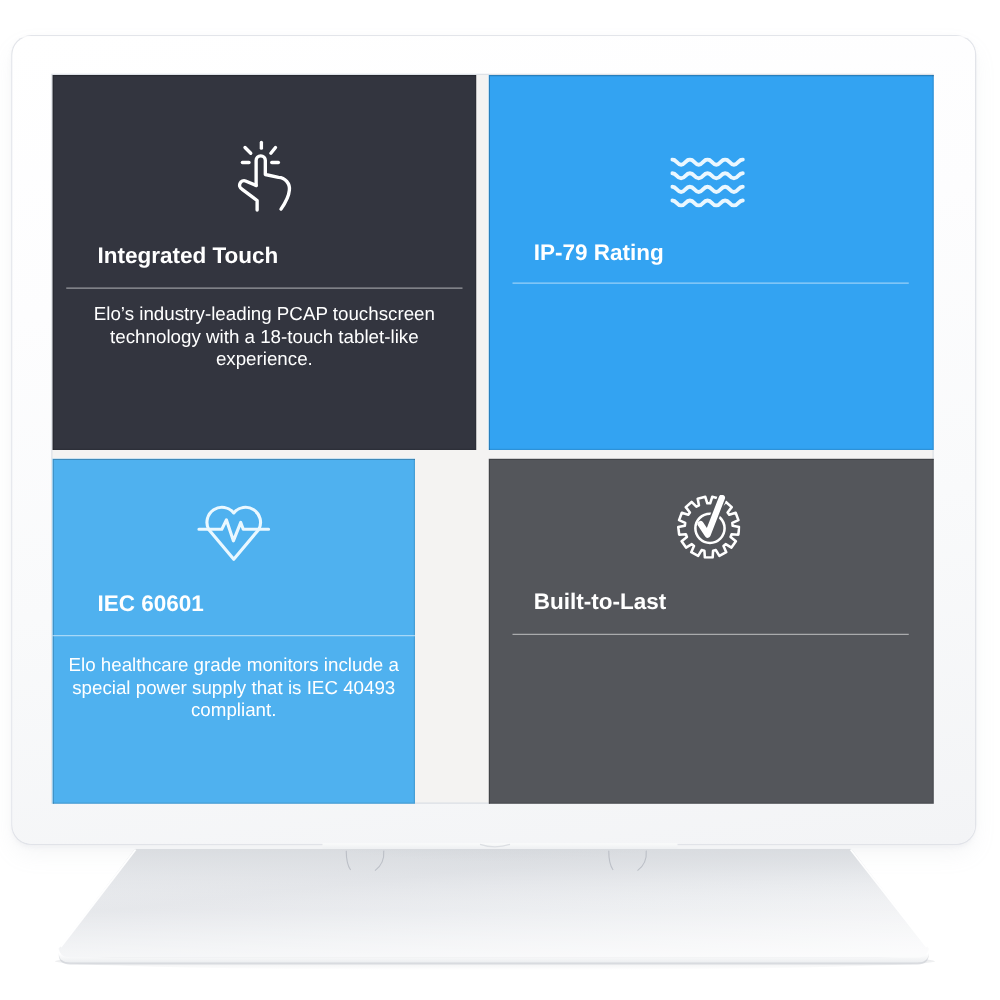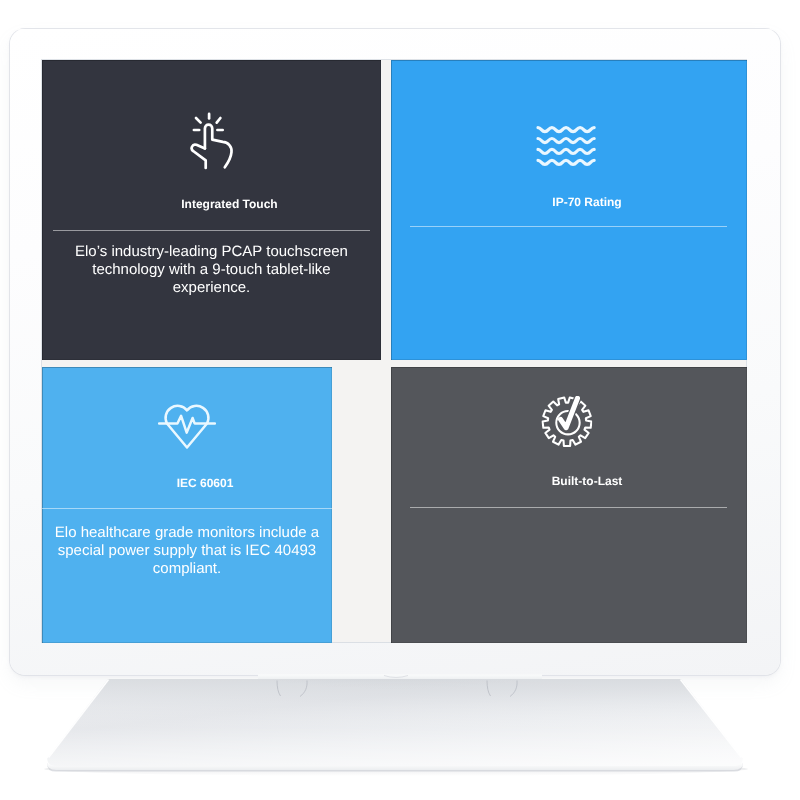--- a/index.html
+++ b/index.html
@@ -25,22 +25,22 @@
 
   
   .tile{position:absolute;overflow:hidden;
         box-shadow:inset 1px 1px 0 rgba(0,0,0,.22), inset -1px -1px 0 rgba(0,0,0,.10);}
   .t-tl{left:0;top:0;width:339px;height:300px;background:#33353f;}
   .t-tr{left:349px;top:0;width:356px;height:300px;background:#33a3f2;}
   .t-bl{left:0;top:307px;width:290px;height:276px;background:#4fb1ef;}
   .t-br{left:349px;top:307px;width:356px;height:276px;background:#54565b;}
 
   .ic{position:absolute;left:50%;transform:translateX(-50%);}
-  .ttl{position:absolute;left:0;right:0;text-align:center;color:#fff;
-       font-size:12px;font-weight:bold;line-height:18px;letter-spacing:0px;margin-left:36px;}
+  .ttl{position:absolute;left:0;right:0;color:#fff;
+       font-size:18px;font-weight:bold;line-height:18px;letter-spacing:0px;margin-left:36px;}
   .rule{position:absolute;left:50%;margin-left:-158.5px;width:317px;height:1px;}
   .bdy{position:absolute;left:0;right:0;text-align:center;color:#fff;
        font-size:15px;line-height:18px;font-weight:400;}
 
   
   .base{position:absolute;left:0;top:660px;width:800px;height:130px;}
 </style>
 </head>
 <body>
 
@@ -62,31 +62,31 @@
           </g>
           <g>
             <path d="M15.5 36.4 V16.4 a3.68 3.68 0 0 1 7.36 0 V27.6
                      L33.4 29.9 a9.1 9.1 0 0 1 8.7 10.2
                      c-0.4 5.0 -2.6 9.3 -6.7 15.2"></path>
             <path d="M15.5 36.4 L7.0 32.8 a3.55 3.55 0 0 0 -2.9 6.45 L16.3 48.4 V56.0"></path>
           </g>
         </svg>
         <div class="ttl" style="top:134.8px">Integrated Touch</div>
         <div class="rule" style="top:169.8px;background:rgba(255,255,255,.50)"></div>
-        <div class="bdy" style="top:183.5px;left:50%;right:auto;margin-left:-150px;width:300px">Elo’s industry-leading PCAP touchscreen technology with a 9-touch tablet-like experience.</div>
+        <div class="bdy" style="top:183.5px;left:50%;right:auto;margin-left:-150px;width:300px">Elo’s industry-leading PCAP touchscreen technology with a 18-touch tablet-like experience.</div>
       </div>
 
       <div class="tile t-tr" style="background-color: rgb(51, 163, 242);">
         <svg class="ic" style="top:65.8px;margin-left:-2.5px" width="59.5" height="40.0" viewBox="0 0 59.5 40.0" fill="none" stroke="#eaf7ff" stroke-width="3.2" stroke-linecap="round" stroke-linejoin="round">
           <path d="M1.6 1.60 c3.52 0 3.52 4.10 7.04 4.10 c3.52 0 3.52 -4.10 7.04 -4.10 c3.52 0 3.52 4.10 7.04 4.10 c3.52 0 3.52 -4.10 7.04 -4.10 c3.52 0 3.52 4.10 7.04 4.10 c3.52 0 3.52 -4.10 7.04 -4.10 c3.52 0 3.52 4.10 7.04 4.10 c3.52 0 3.52 -4.10 7.04 -4.10"></path>
           <path d="M1.6 12.50 c3.52 0 3.52 4.10 7.04 4.10 c3.52 0 3.52 -4.10 7.04 -4.10 c3.52 0 3.52 4.10 7.04 4.10 c3.52 0 3.52 -4.10 7.04 -4.10 c3.52 0 3.52 4.10 7.04 4.10 c3.52 0 3.52 -4.10 7.04 -4.10 c3.52 0 3.52 4.10 7.04 4.10 c3.52 0 3.52 -4.10 7.04 -4.10"></path>
           <path d="M1.6 23.40 c3.52 0 3.52 4.10 7.04 4.10 c3.52 0 3.52 -4.10 7.04 -4.10 c3.52 0 3.52 4.10 7.04 4.10 c3.52 0 3.52 -4.10 7.04 -4.10 c3.52 0 3.52 4.10 7.04 4.10 c3.52 0 3.52 -4.10 7.04 -4.10 c3.52 0 3.52 4.10 7.04 4.10 c3.52 0 3.52 -4.10 7.04 -4.10"></path>
           <path d="M1.6 34.30 c3.52 0 3.52 4.10 7.04 4.10 c3.52 0 3.52 -4.10 7.04 -4.10 c3.52 0 3.52 4.10 7.04 4.10 c3.52 0 3.52 -4.10 7.04 -4.10 c3.52 0 3.52 4.10 7.04 4.10 c3.52 0 3.52 -4.10 7.04 -4.10 c3.52 0 3.52 4.10 7.04 4.10 c3.52 0 3.52 -4.10 7.04 -4.10"></path>
         </svg>
-        <div class="ttl" style="top:133.2px">IP-70 Rating</div>
+        <div class="ttl" style="top:133.2px">IP-79 Rating</div>
         <div class="rule" style="top:166.4px;background:rgba(255,255,255,.50)"></div>
       </div>
 
       <div class="tile t-bl" style="background-color: rgb(79, 177, 239);">
         <svg class="ic" style="top:33.85px;margin-left:0.5px" width="60.7" height="49.1" viewBox="0 0 60.7 49.1" fill="none" stroke="#eaf8ff" stroke-width="2.5" stroke-linecap="round" stroke-linejoin="round">
           <path d="M30.35 46.45 L10.31 22.54
                    A12.05 12.05 0 0 1 30.35 9.35
                    A12.05 12.05 0 0 1 50.39 22.54 Z"></path>
           <path d="M2.5 22.45 H20.75 L24.45 14.85 L30.05 31.65 L35.95 16.95 L37.95 22.45 H58.2"></path>
         </svg>

